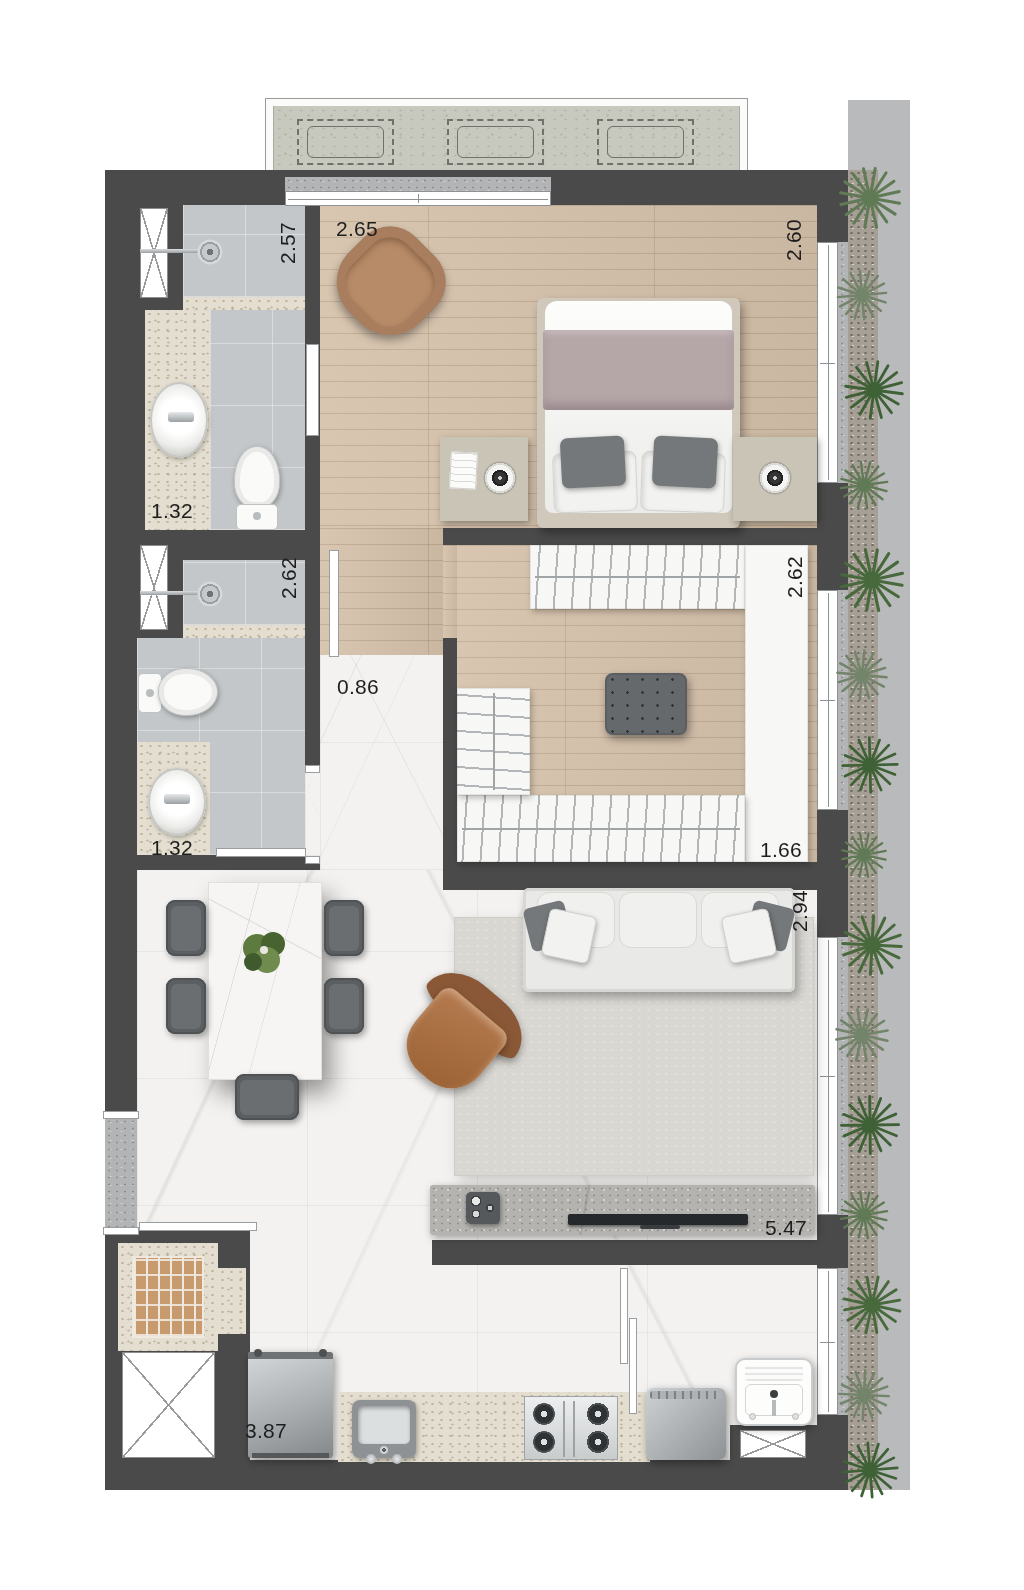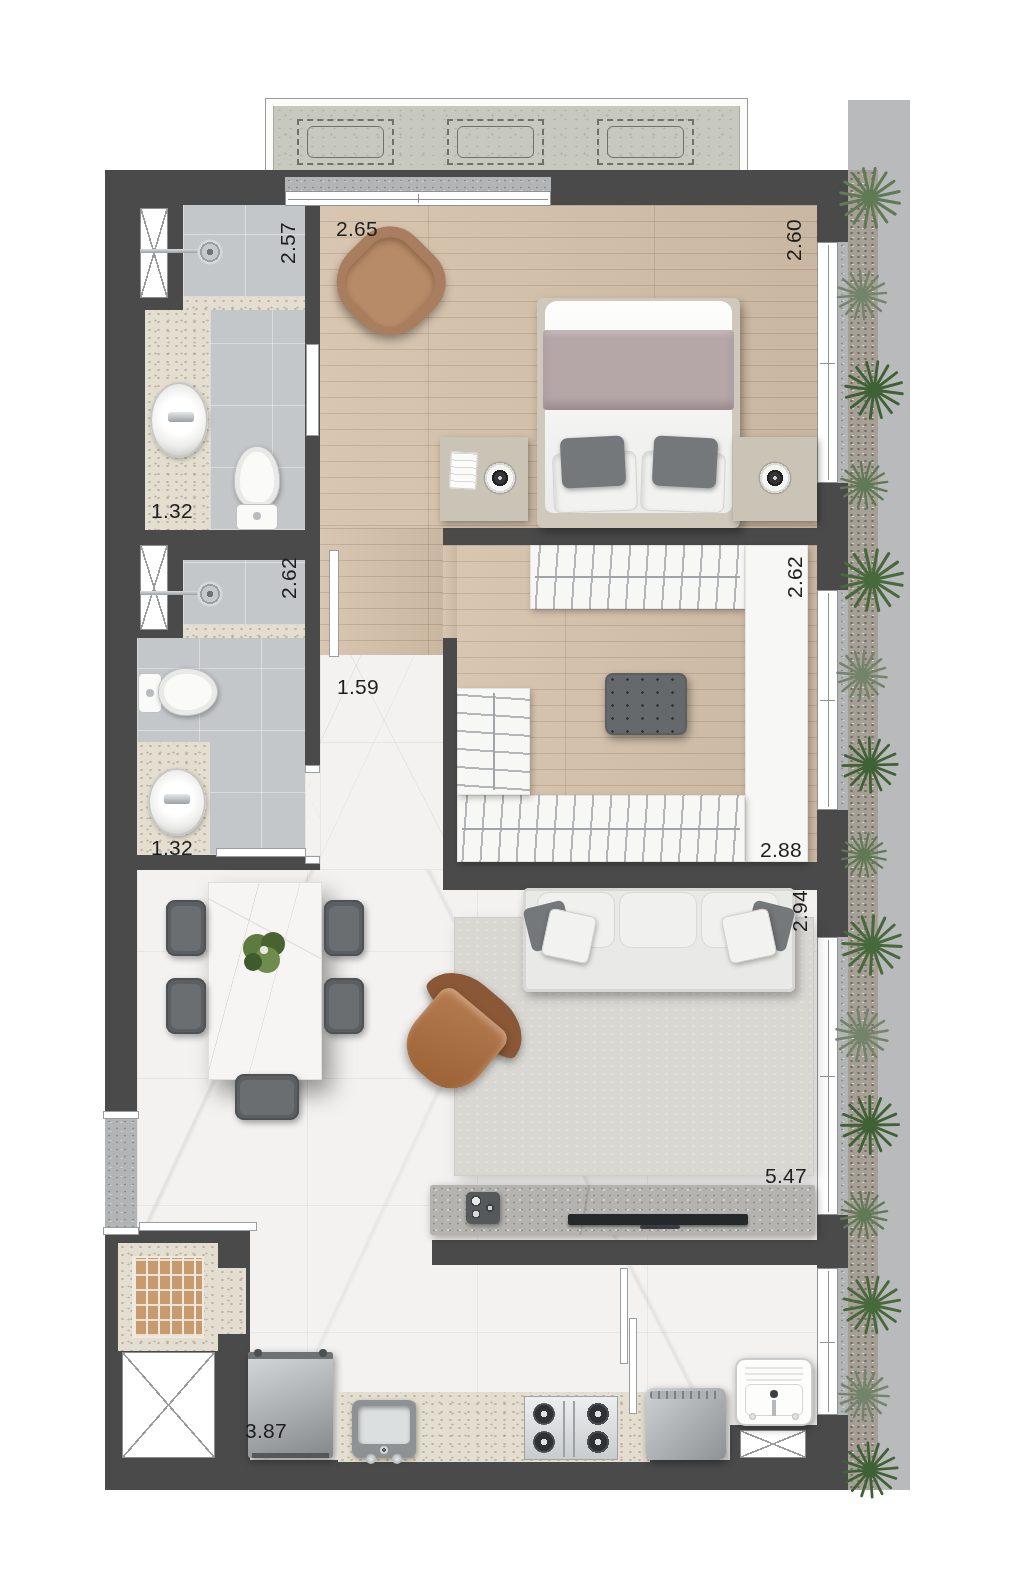--- a/index.html
+++ b/index.html
@@ -303,19 +303,19 @@
     <use href="#pl" transform="translate(40 1245) rotate(70) scale(0.95)" style="color:#72846a"></use>
     <use href="#pl" transform="translate(46 1320) rotate(18) scale(1.05)" style="color:#3f6136"></use>
   </svg>
 
   <div class="dim v" style="left:287px;top:243px;">2.57</div>
   <div class="dim" style="left:357px;top:228px;">2.65</div>
   <div class="dim v" style="left:793px;top:240px;">2.60</div>
   <div class="dim" style="left:172px;top:510px;">1.32</div>
   <div class="dim v" style="left:288px;top:578px;">2.62</div>
   <div class="dim v" style="left:794px;top:577px;">2.62</div>
-  <div class="dim" style="left:358px;top:686px;">1.59</div>
-  <div class="dim" style="left:781px;top:849px;">2.88</div>
+  <div class="dim" style="left:358px;top:686px;">0.86</div>
+  <div class="dim" style="left:781px;top:849px;">1.66</div>
   <div class="dim" style="left:172px;top:847px;">1.32</div>
   <div class="dim v" style="left:799px;top:911px;">2.94</div>
-  <div class="dim" style="left:786px;top:1175px;">5.47</div>
+  <div class="dim" style="left:786px;top:1227px;">5.47</div>
   <div class="dim" style="left:266px;top:1430px;">3.87</div>
 </div>
 
 </body></html>

